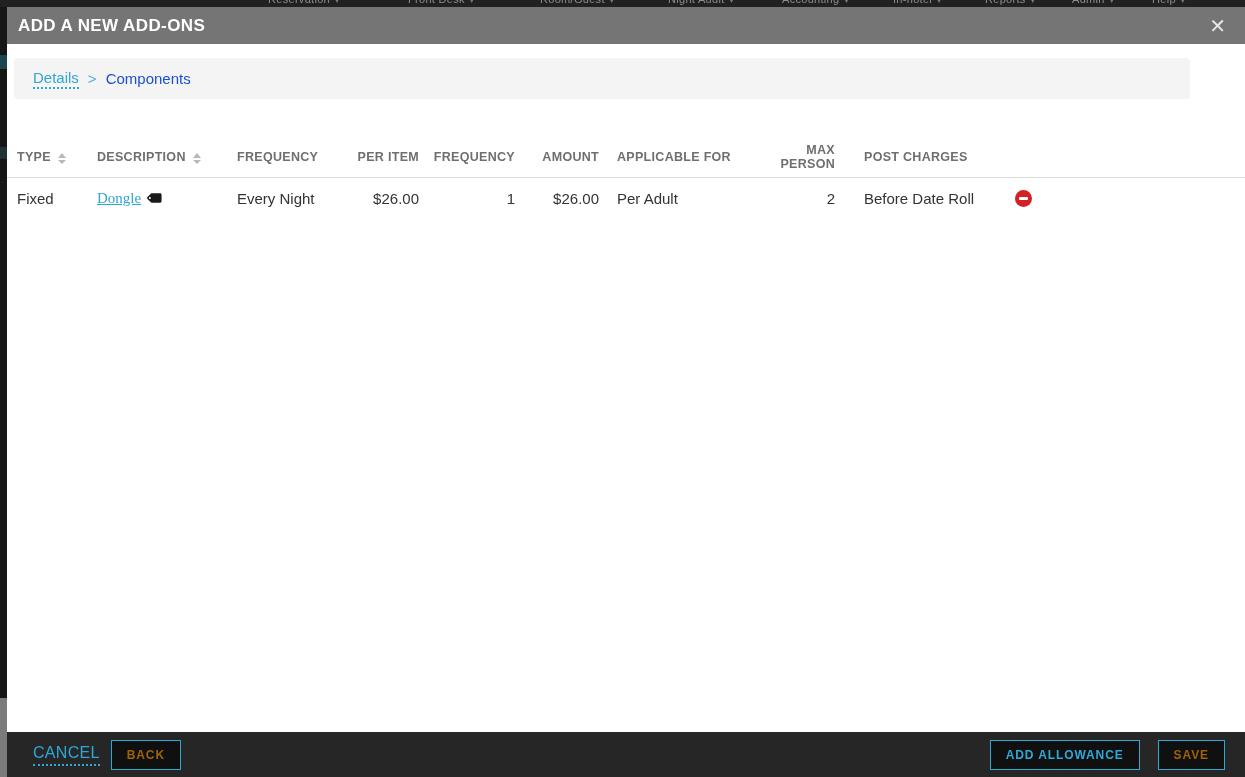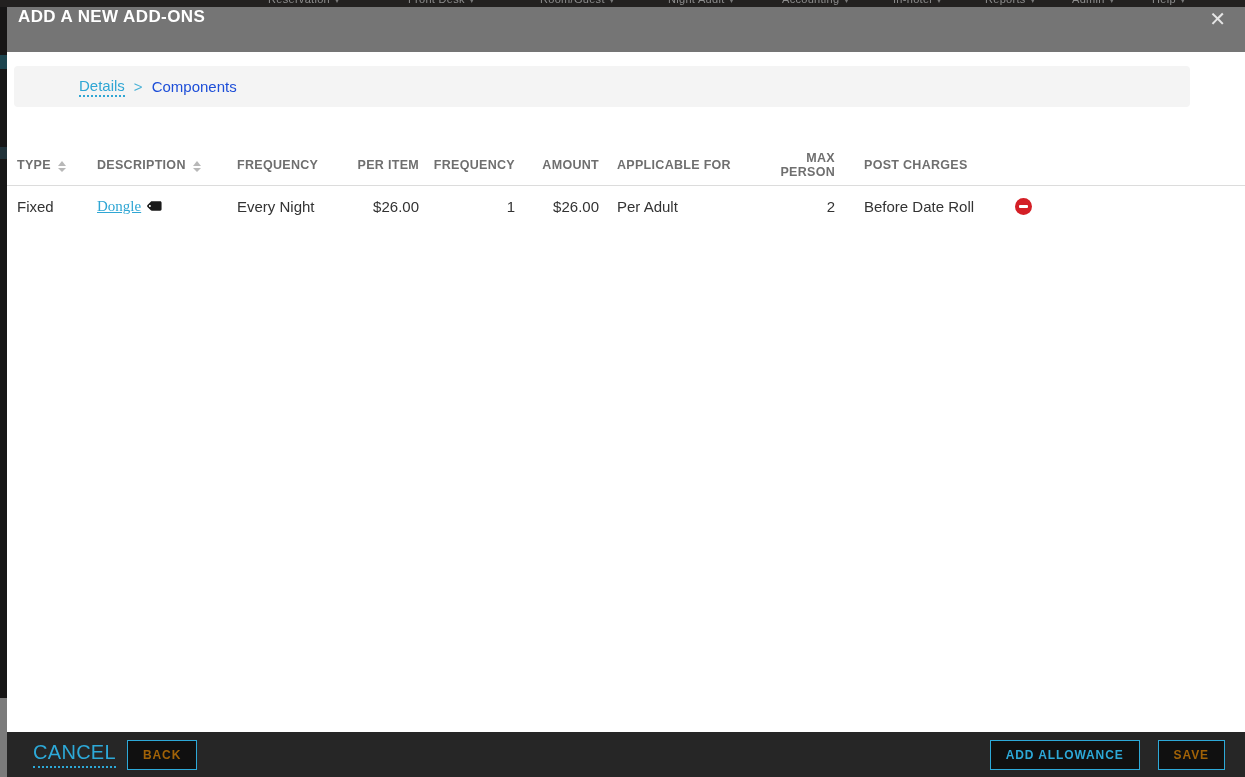--- a/index.html
+++ b/index.html
@@ -15,33 +15,33 @@
   .left-strip { position:absolute; top:7px; left:0; width:7px; height:770px;
     background:#171616; z-index:1; }
   .edge-speck1 { position:absolute; top:48px; left:0; width:7px; height:14px; background:#215f6e; opacity:.65; }
   .edge-speck2 { position:absolute; top:140px; left:0; width:7px; height:12px; background:#2a4a58; opacity:.55; }
   .edge-gray { position:absolute; top:691px; left:0; width:7px; height:79px; background:#7b7b7b; }
 
   
   .modal { position:absolute; top:7px; left:7px; width:1238px; height:770px;
     display:flex; flex-direction:column; background:#ffffff; z-index:2; }
 
-  .modal-header { height:45px; background:#757575; display:flex; align-items:flex-start;
+  .modal-header { height:37px; background:#757575; display:flex; align-items:center;
     padding:0 15px 0 11px; flex:0 0 auto; }
   .modal-title { color:#ffffff; font-size:17px; font-weight:600; letter-spacing:.4px; }
   .close-x { margin-left:auto; color:#e6e6e6; font-size:20px; font-weight:300;
     cursor:pointer; line-height:1; padding:2px 4px; }
 
   .modal-body { flex:1 1 auto; background:#ffffff; position:relative; overflow:hidden; }
 
   .breadcrumb-bar { margin:14px 55px 0 7px; height:41px; background:#f4f4f4;
     border-radius:4px; display:flex; align-items:center; padding:0 0 0 19px;
     font-size:15px; }
   .bc-link { color:#2fa6d4; text-decoration:none; border-bottom:2px dotted #2fa6d4;
-    padding-bottom:1px; cursor:pointer;margin-left:46px; }
+    padding-bottom:1px; cursor:pointer; }
   .bc-sep { color:#49b1d6; margin:0 9px; }
   .bc-current { color:#1d4ed8; }
 
   
   .table { margin-top:38px; width:100%; font-size:15px; color:#333; }
   .trow-grid { display:grid;
     grid-template-columns:80px 140px 102px 80px 96px 84px 163px 73px 180px 44px;
     padding-left:10px; align-items:center; }
   .thead { height:41px; border-bottom:1px solid #dcdcdc; }
   .th { font-size:12.5px; font-weight:600; color:#6f6f6f; letter-spacing:.3px;
@@ -63,21 +63,21 @@
   .tag-icon { margin-left:7px; display:inline-flex; transform:rotate(-45deg); }
 
   .remove-btn { width:17px; height:17px; border-radius:50%; background:#d41f26;
     position:relative; cursor:pointer; display:inline-block; }
   .remove-btn::after { content:""; position:absolute; left:4px; top:7px;
     width:9px; height:3px; background:#ffffff; border-radius:1px; }
 
   
   .modal-footer { flex:0 0 auto; height:45px; background:#262626; display:flex;
     align-items:center; padding:0 20px 0 26px; }
-  .cancel-link { color:#2da9d8; font-size:20px; border-bottom:2px dotted #2da9d8;
+  .cancel-link { color:#2da9d8; font-size:16px; border-bottom:2px dotted #2da9d8;
     padding-bottom:2px; cursor:pointer; letter-spacing:.3px; }
   .btn { background:#101010; border:1px solid #2da9d8; color:#a16207;
     font-size:12px; font-weight:600; letter-spacing:.9px; padding:7px 15px;
     cursor:pointer; font-family:"Liberation Sans", sans-serif; white-space:nowrap; }
   .btn-back { margin-left:11px; }
   .footer-right { margin-left:auto; display:flex; gap:18px; }
   .btn.cyan-text { color:#2da9d8; }
 </style>
 </head>
 <body>

